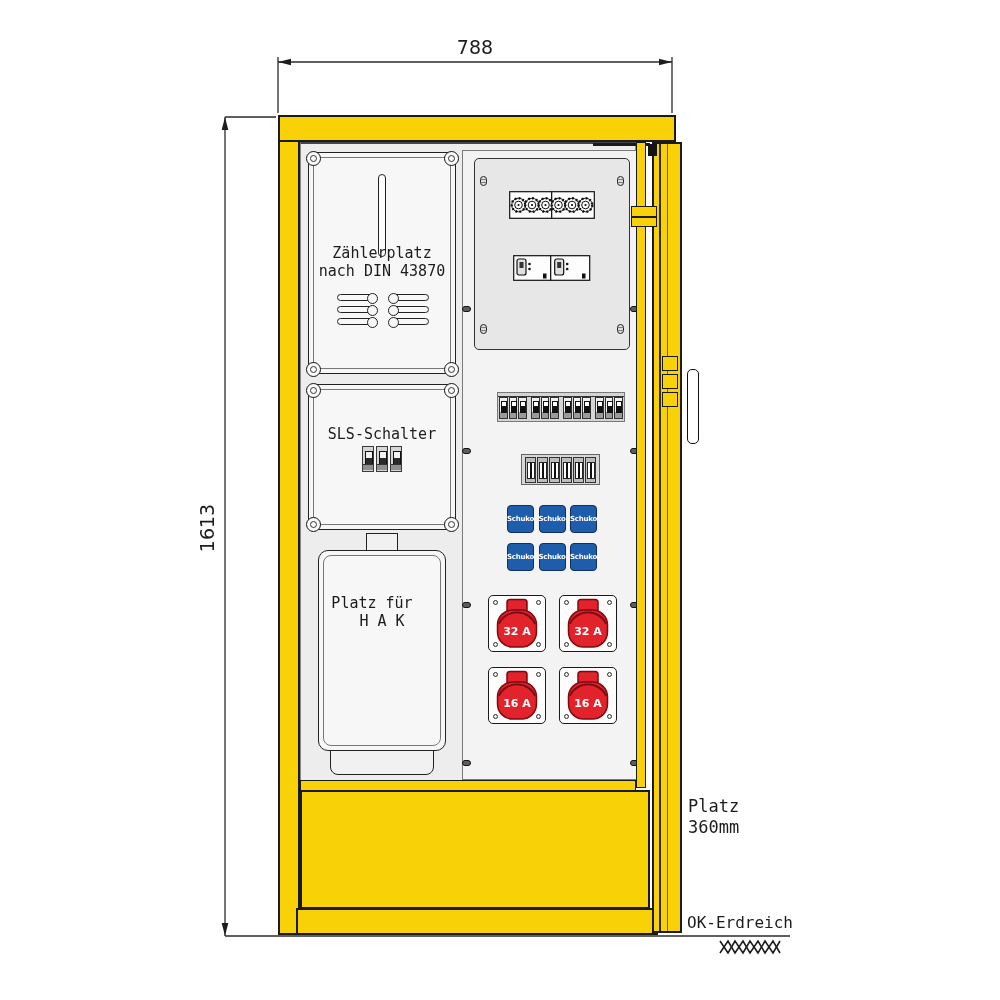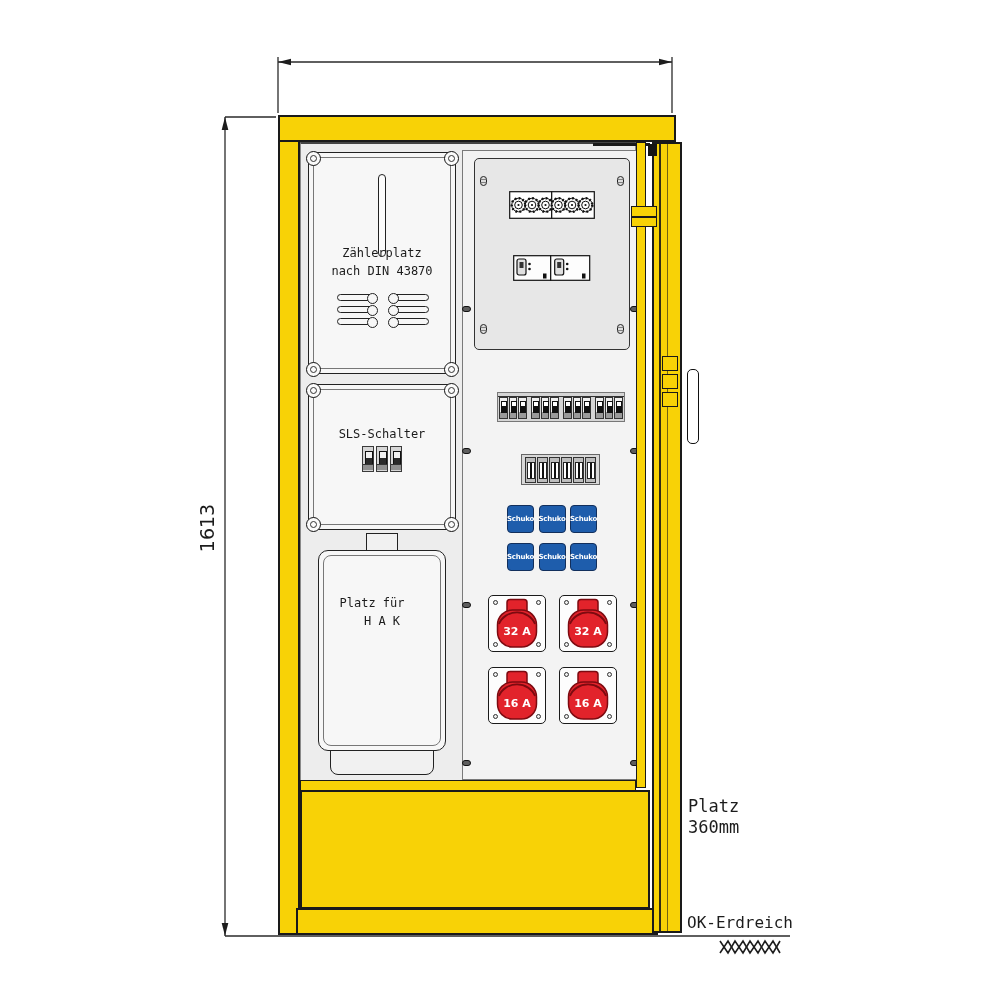--- a/index.html
+++ b/index.html
@@ -76,21 +76,21 @@
             color:#fff; font:bold 7px "DejaVu Sans", sans-serif; letter-spacing:-0.2px;
             display:flex; align-items:center; justify-content:center; }
 
   .cee { width:58px; height:57px; background:#FDFDFD; border:1.5px solid #1a1a1a; border-radius:5px; }
   .cs { position:absolute; width:5px; height:5px; border:1px solid #333; border-radius:50%; background:#eee; }
   .cs1 { left:4px; top:4px; } .cs2 { right:4px; top:4px; } .cs3 { left:4px; bottom:4px; } .cs4 { right:4px; bottom:4px; }
   .cee svg { position:absolute; left:6px; top:2px; }
   .cee text { font:bold 11px "DejaVu Sans", sans-serif; fill:#fff; }
 
   
-  .txt { text-align:center; line-height:18px; font-size:12px; white-space:nowrap; }
+  .txt { text-align:center; line-height:18px; font-size:15px; white-space:nowrap; }
   .dim-w { left:278px; top:36px; width:394px; text-align:center; font-size:19px; font-family:"DejaVu Sans", sans-serif; }
   .dim-h { left:177px; top:517px; width:60px; text-align:center; font-size:19px; font-family:"DejaVu Sans", sans-serif;
            transform:rotate(-90deg); }
   .t-meter1 { left:308px; top:244px; width:148px; }
   .t-meter2 { left:308px; top:262px; width:148px; }
   .t-sls    { left:308px; top:425px; width:148px; }
   .t-hak1   { left:318px; top:594px; width:108px; }
   .t-hak2   { left:318px; top:612px; width:128px; }
   .t-depth  { left:688px; top:796px; text-align:left; font-size:17px; line-height:21px; white-space:pre-line; }
   .t-ground { left:685px; top:914px; width:110px; text-align:center; font-size:16px; }
@@ -315,17 +315,18 @@
   <div class="abs doorseal"></div>
   <div class="abs yel innerframe"></div>
   <div class="abs yel door"></div>
   <div class="abs doormark"></div>
   <div class="abs yel hinge"></div>
   <div class="abs yel latch" style="top:356px;"></div>
   <div class="abs yel latch" style="top:374px;"></div>
   <div class="abs yel latch" style="top:392px;"></div>
   <div class="abs handle"></div>
 
+  <div class="abs dim-w">788</div>
   <div class="abs dim-h">1613</div>
   <div class="abs txt t-depth"><span>Platz</span><br><span>360mm</span></div>
   <div class="abs txt t-ground">OK-Erdreich</div>
 
 </div>
 
 </body></html>

